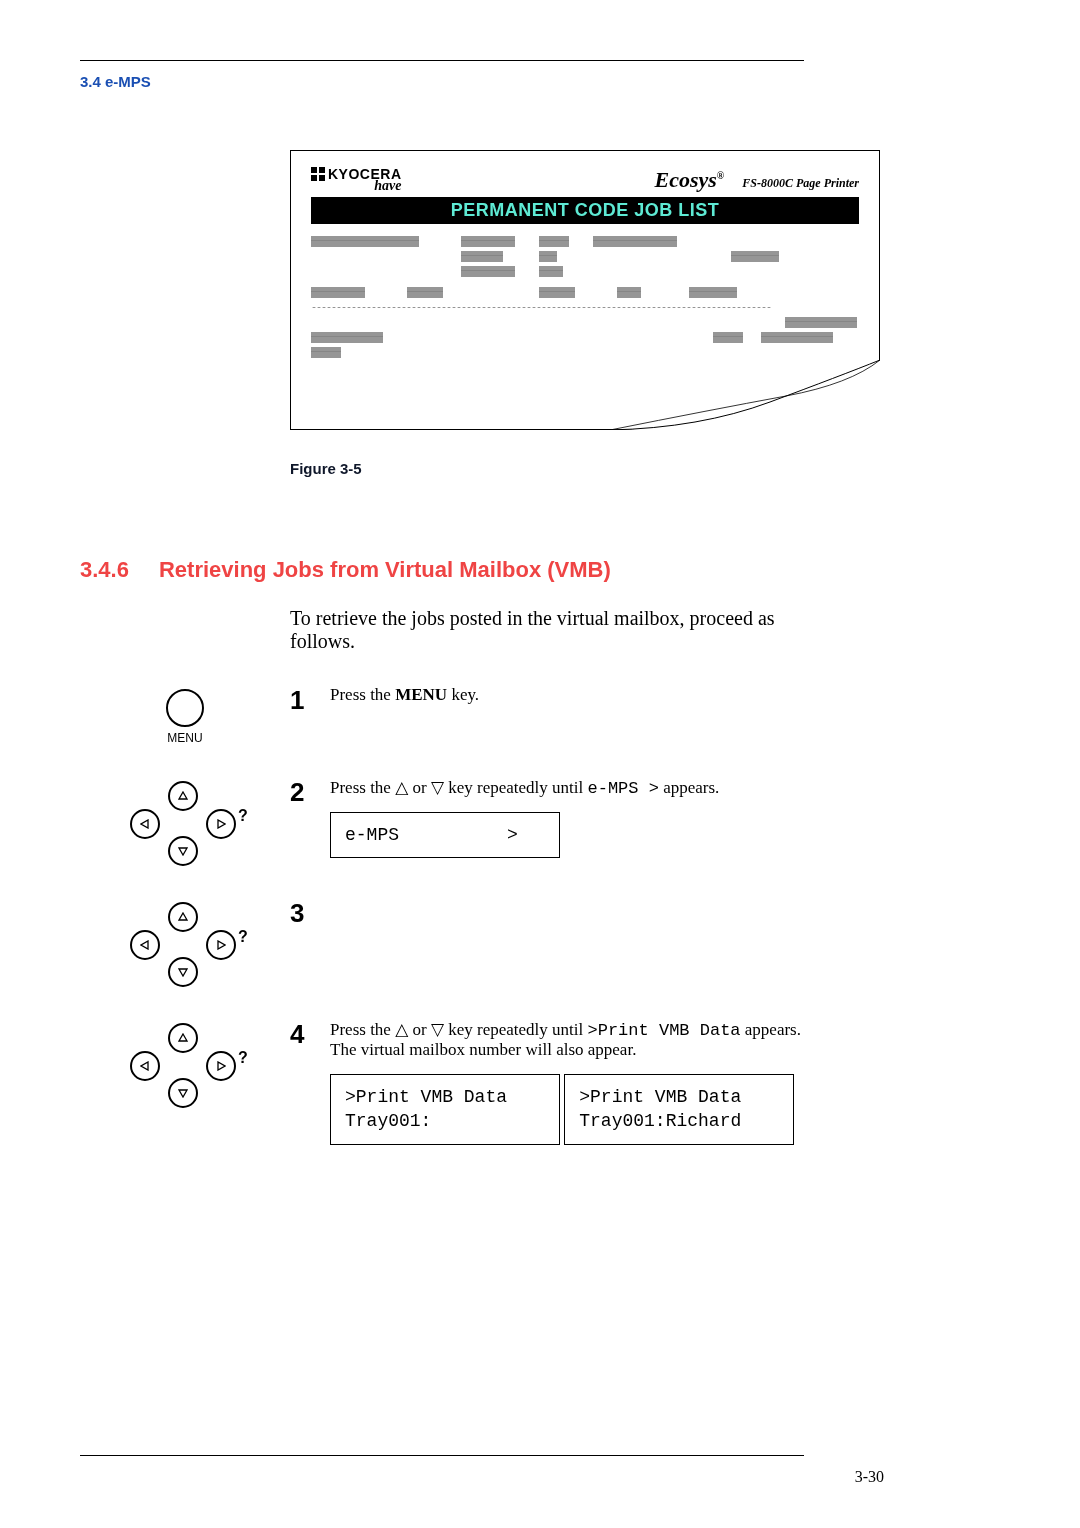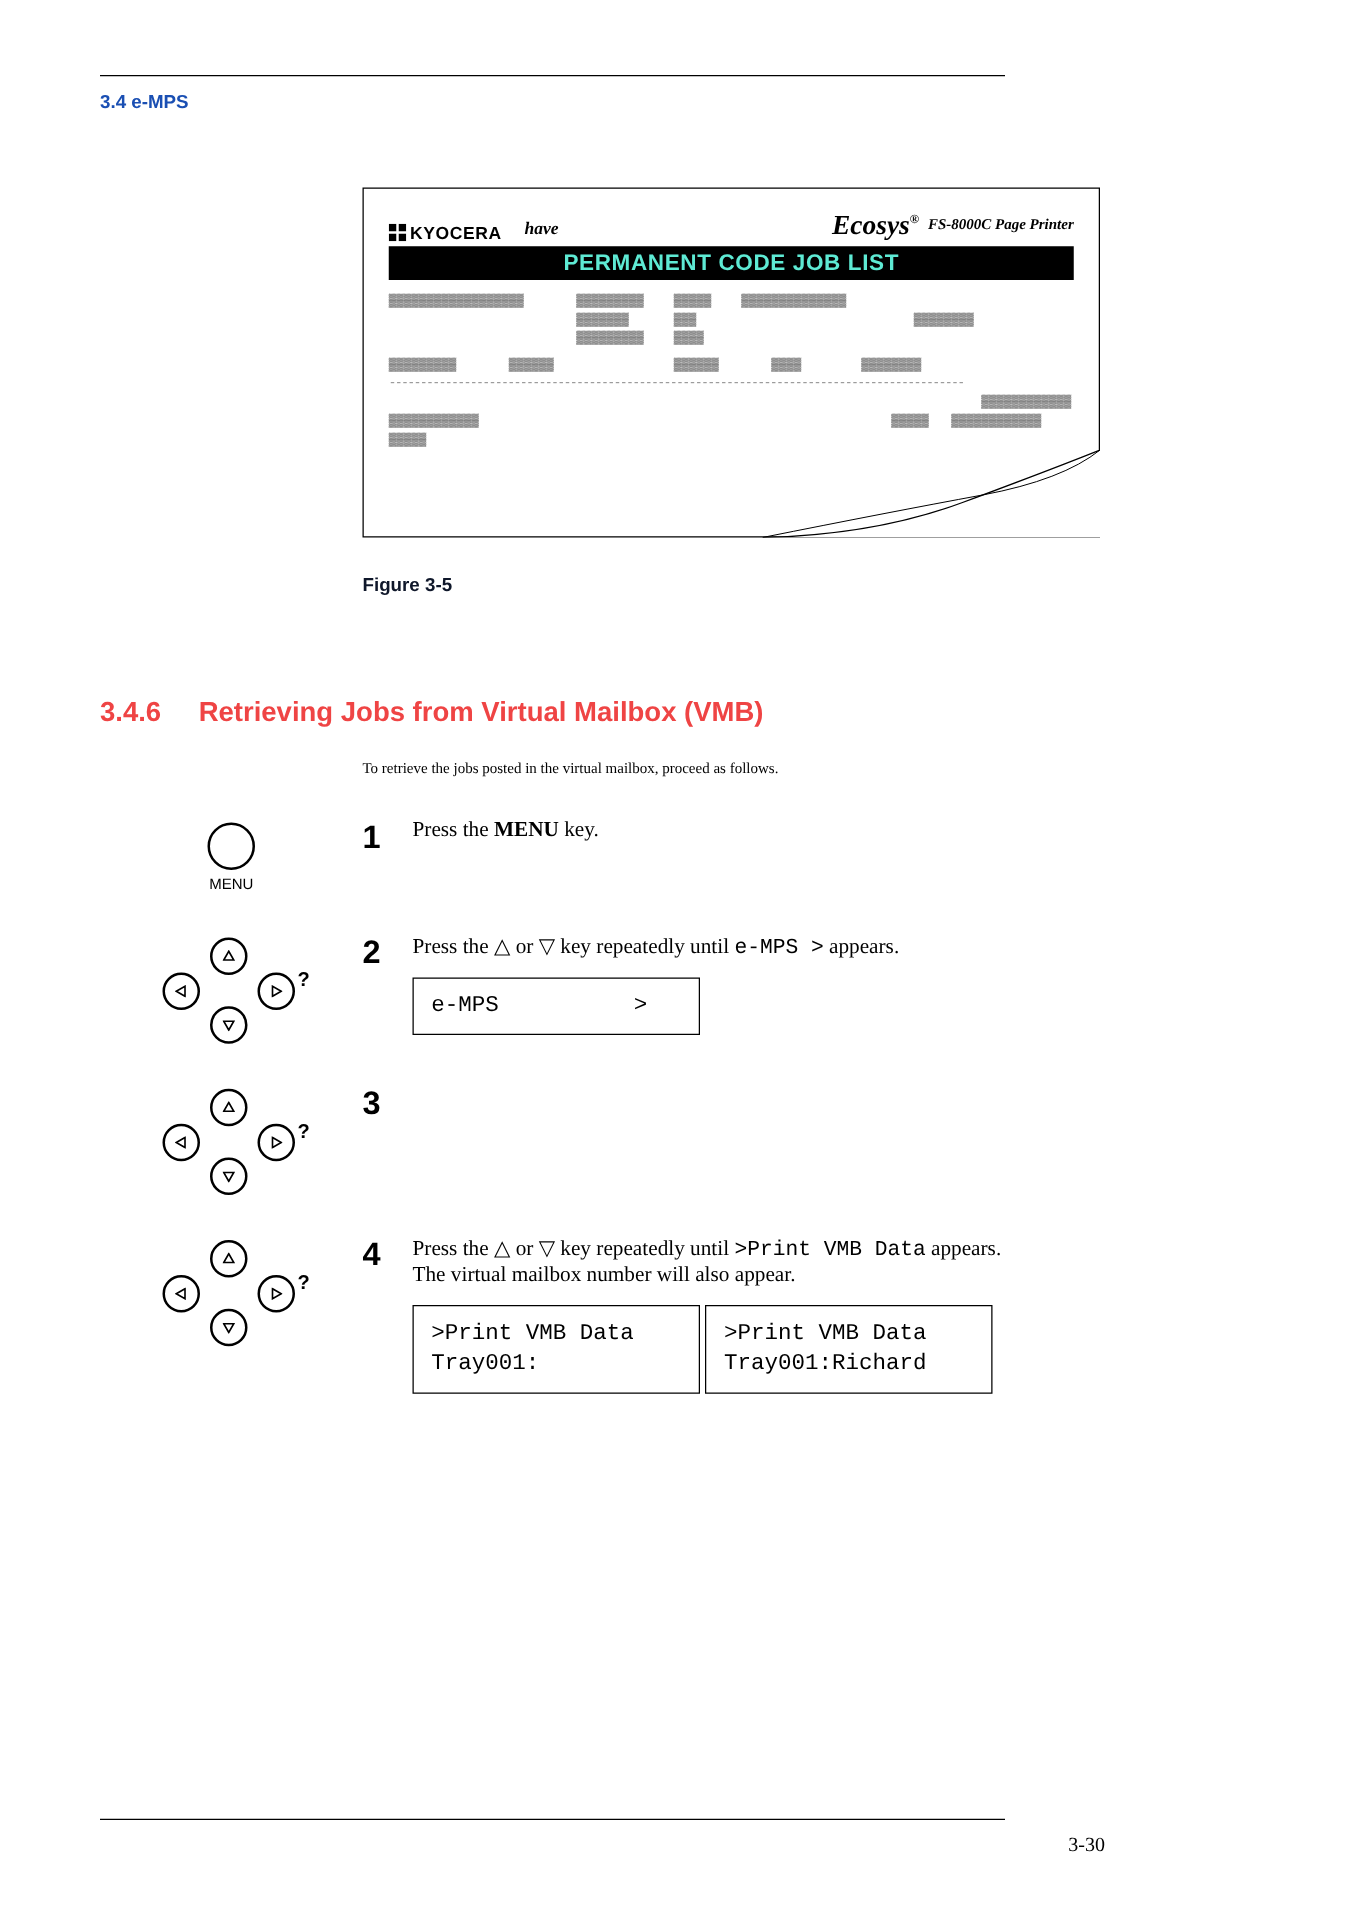--- a/index.html
+++ b/index.html
@@ -40,44 +40,45 @@
     box-sizing: border-box;
   }
   .fig-header {
     display: flex;
     justify-content: space-between;
     align-items: flex-end;
     margin-bottom: 4px;
   }
   .kyocera-logo {
     display: flex;
-    flex-direction: row;
+    flex-direction: column;
     line-height: 1;
+    align-items: flex-end;
   }
   .kyo-top {
     font-family: Arial, sans-serif;
     font-weight: bold;
     font-size: 14px;
     letter-spacing: 0.5px;
     display: flex;
     align-items: center;
   }
   .kyo-top svg { margin-right: 3px; }
   .kyo-bottom {
     font-family: 'Times New Roman', serif;
     font-style: italic;
     font-weight: bold;
     font-size: 14px;
     margin-left: 18px;
     margin-top: -2px;
   }
   .right-head {
     display: flex;
-    align-items: center;
-    gap: 7px;
+    align-items: flex-end;
+    gap: 18px;
   }
   .ecosys {
     font-family: 'Times New Roman', serif;
     font-style: italic;
     font-weight: bold;
     font-size: 22px;
   }
   .ecosys sup { font-size: 10px; font-style: normal; }
   .printer-model {
     font-family: 'Times New Roman', serif;
@@ -124,21 +125,21 @@
     gap: 30px;
     font-family: Arial, Helvetica, sans-serif;
     color: #ef4444;
     font-weight: bold;
     font-size: 22px;
   }
   .intro {
     margin-left: 210px;
     margin-top: 24px;
     font-family: 'Times New Roman', serif;
-    font-size: 12px;
+    font-size: 20px;
   }
   .step {
     display: flex;
     align-items: flex-start;
     margin-top: 32px;
   }
   .step-icons {
     width: 210px;
     display: flex;
     justify-content: center;

